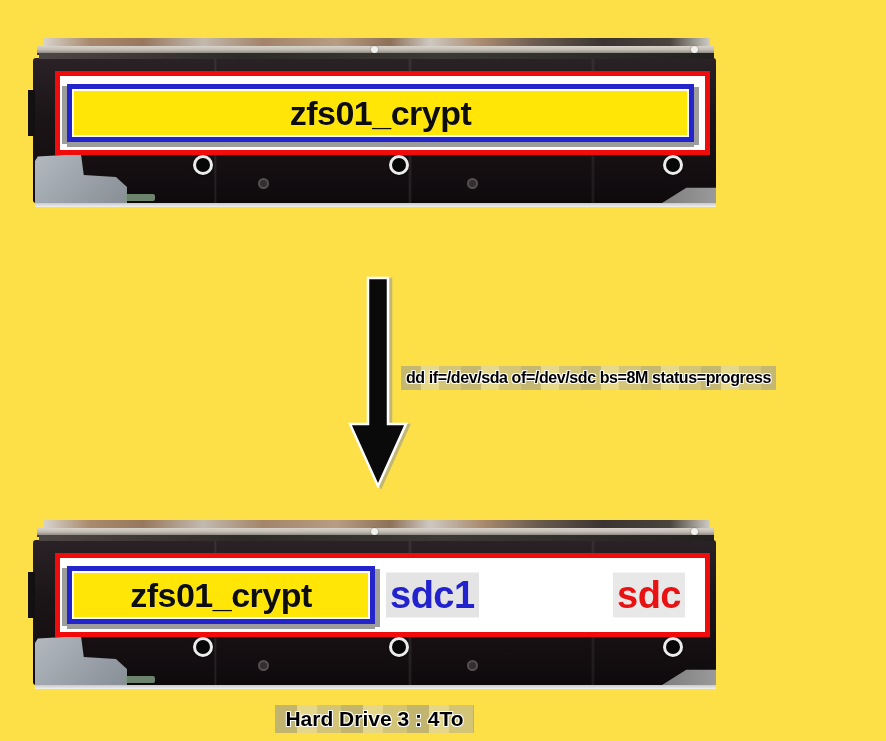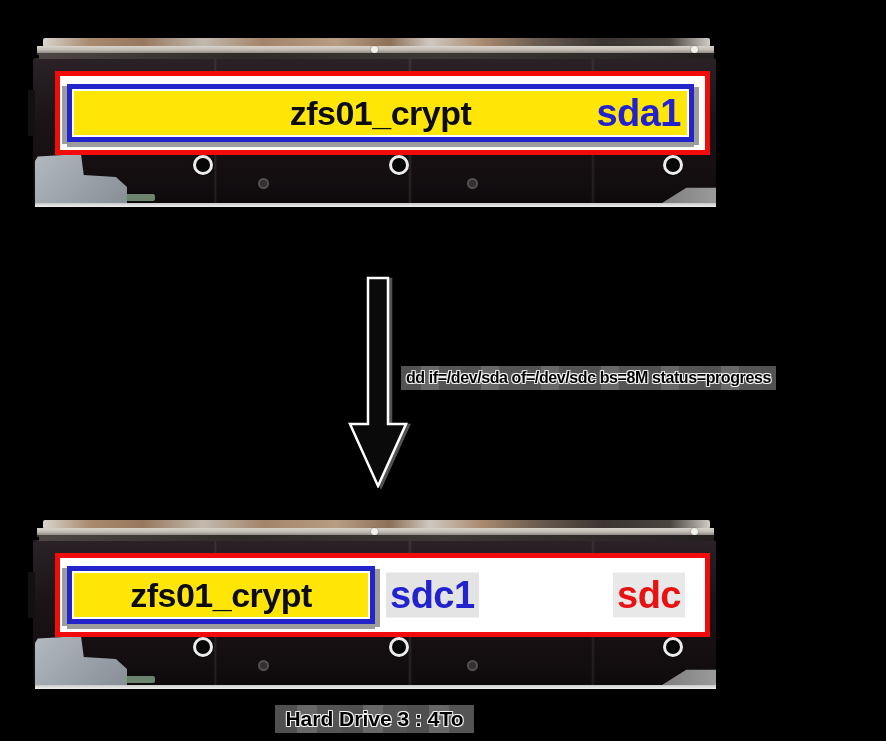--- a/index.html
+++ b/index.html
@@ -5,21 +5,21 @@
   :root{
     --disk-outline-red:#f20b0b;
     --partition-border-blue:#2424cb;
     --partition-fill-yellow:#ffe607;
     --device-label-red:#e81212;
     --partition-label-blue:#2222cf;
     --label-text-black:#0d0d0d;
   }
   html,body{margin:0;padding:0;background:#ffffff;}
   .canvas{
-    position:relative;width:886px;height:741px;background:#000000;overflow:hidden;
+    position:relative;width:886px;height:741px;background:#fde047;overflow:hidden;
     font-family:"Liberation Sans", sans-serif;
   }
 
   
   .drive{position:absolute;left:33px;width:683px;height:169px;}
   .photo-body{
     position:absolute;left:0;right:0;top:20px;bottom:4px;border-radius:3px;
     background:
       linear-gradient(90deg, rgba(255,255,255,0) 181px, rgba(140,140,140,.20) 182px, rgba(255,255,255,0) 184px),
       linear-gradient(90deg, rgba(255,255,255,0) 375px, rgba(140,140,140,.20) 377px, rgba(255,255,255,0) 379px),
@@ -126,21 +126,20 @@
     <span class="holesm" style="left:225px"></span>
     <span class="holesm" style="left:434px"></span>
     <div class="bracket"></div>
     <div class="green-bit"></div>
     <div class="wedge"></div>
     <div class="floor"></div>
 
     <div class="disk-box">
       <div class="part-box part-full">
         <span class="part-name">zfs01_crypt</span>
-        <span class="part-dev">sda1</span>
       </div>
     </div>
   </section>
 
 
   <div class="arrow-wrap">
     <svg width="64" height="212" viewBox="0 0 64 212" aria-hidden="true">
       <polygon points="22,2 42,2 42,148 60,148 32,210 4,148 22,148" fill="#0a0a0a" stroke="#ffffff" stroke-width="2.5" stroke-linejoin="miter"></polygon>
     </svg>
   </div>

